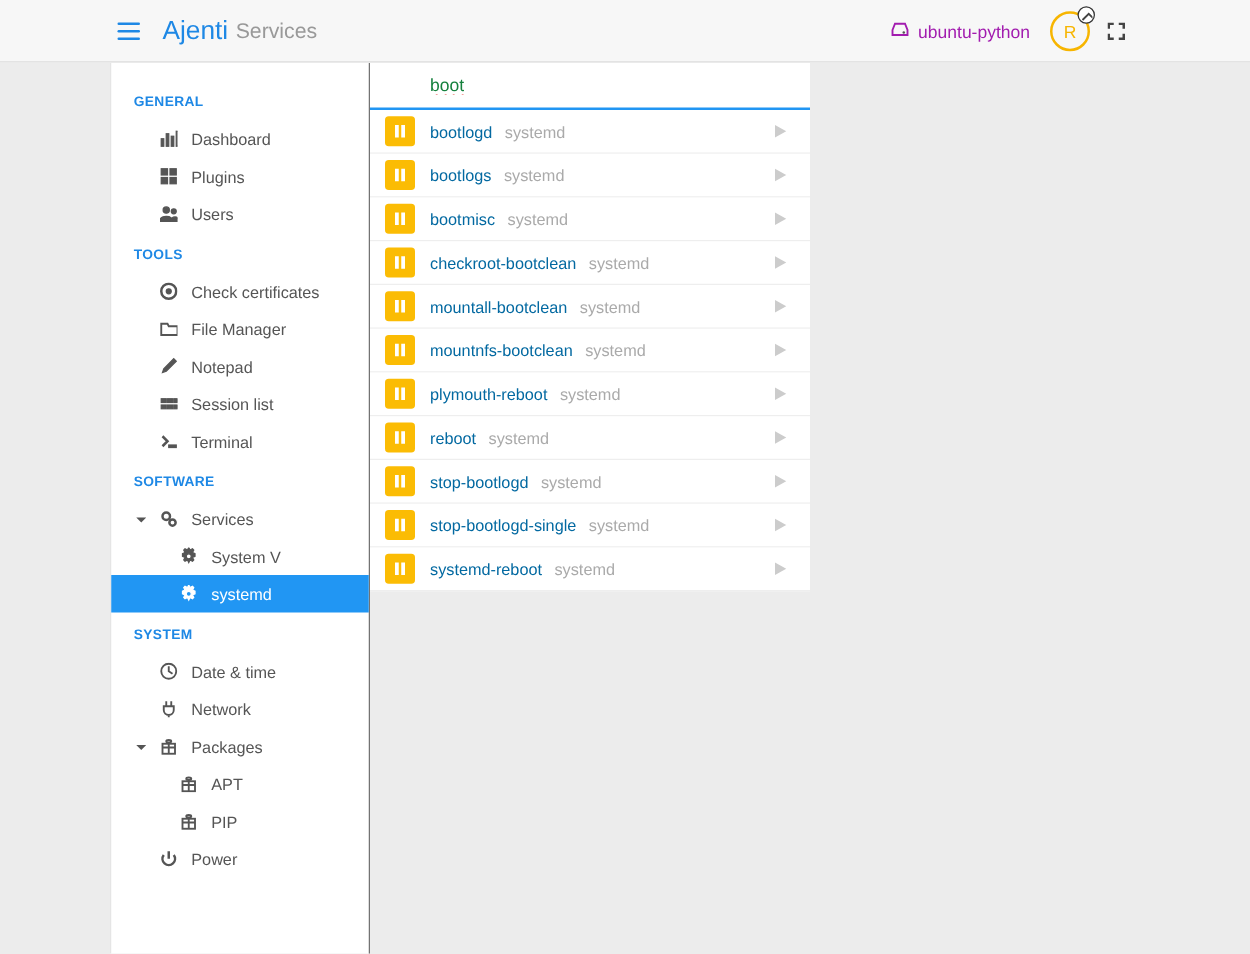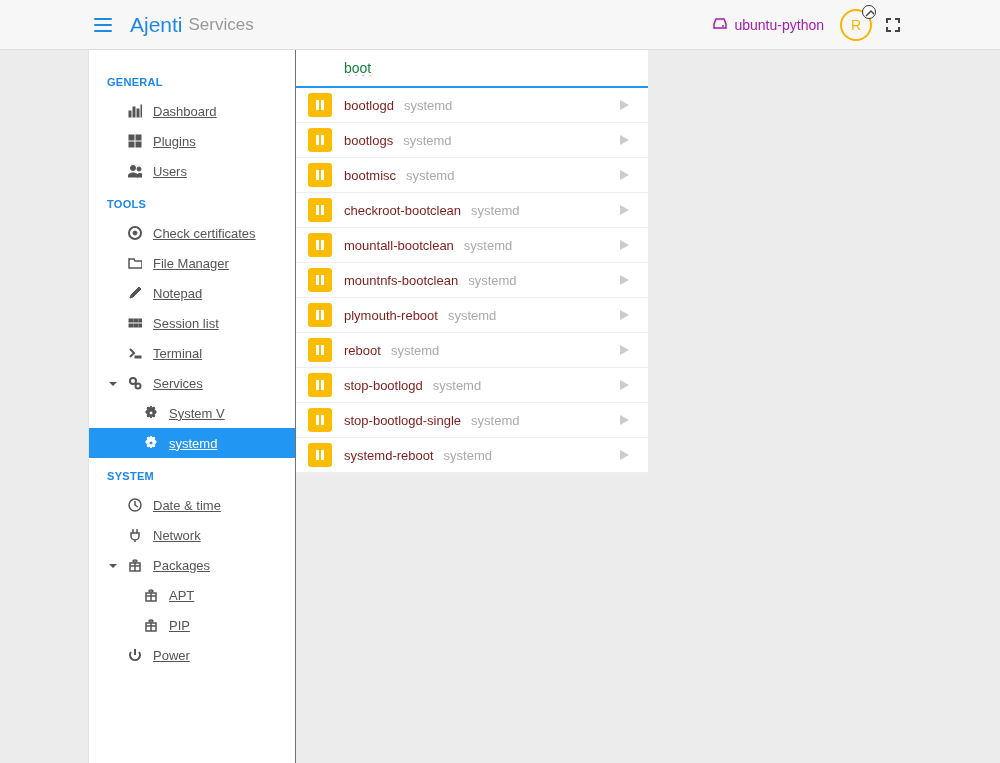--- a/index.html
+++ b/index.html
@@ -102,21 +102,20 @@
   }
   .nav-item {
     display: flex;
     align-items: center;
     height: 30px;
     padding: 0 0 0 38px;
     color: #555;
     font-size: 13px;
     cursor: pointer;
     position: relative;
-    text-decoration: underline;
   }
   .nav-item.level-2 { padding-left: 54px; }
   .nav-item.active {
     background: #2196f3;
     color: #fff;
   }
   .nav-caret {
     position: absolute;
     left: 18px;
     width: 10px; height: 10px;
@@ -176,21 +175,21 @@
     cursor: pointer;
   }
   .status-chip .bars {
     width: 8px; height: 10px;
     display: flex; justify-content: space-between;
   }
   .status-chip .bars span {
     width: 3px; background: #fff;
   }
   .service-name {
-    color: #7f1d1d;
+    color: #0369a1;
     font-size: 13px;
     cursor: pointer;
   }
   .service-manager {
     color: #aaa;
     font-size: 13px;
     margin-left: 10px;
   }
   .row-spacer { flex: 1; }
   .play-btn {
@@ -386,20 +385,21 @@
         <div class="nav-item">
           <span class="nav-icon">
             <svg width="14" height="14" fill="#555" stroke="#555">
               <use href="#i-terminal"></use>
             </svg>
           </span>
           <span>Terminal</span>
         </div>
       </div>
 
+    <div class="section-title">SOFTWARE</div>
     <div class="nav-item">
       <span class="nav-caret">
           <svg width="10" height="10" fill="#555">
             <use href="#i-caret"></use>
           </svg>
         </span>
       <span class="nav-icon">
           <svg width="14" height="14" fill="#555" stroke="#555">
             <use href="#i-gears"></use>
           </svg>

